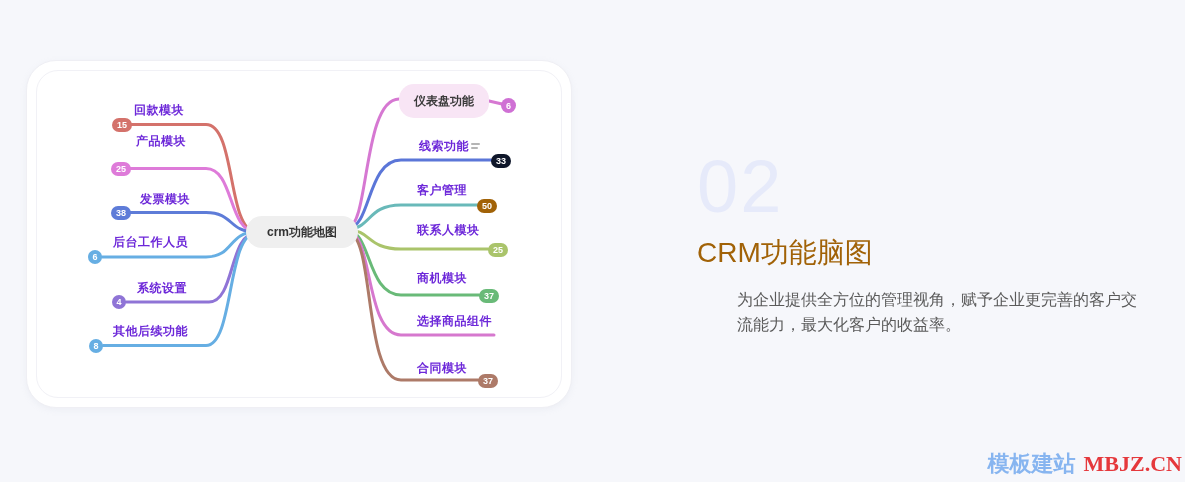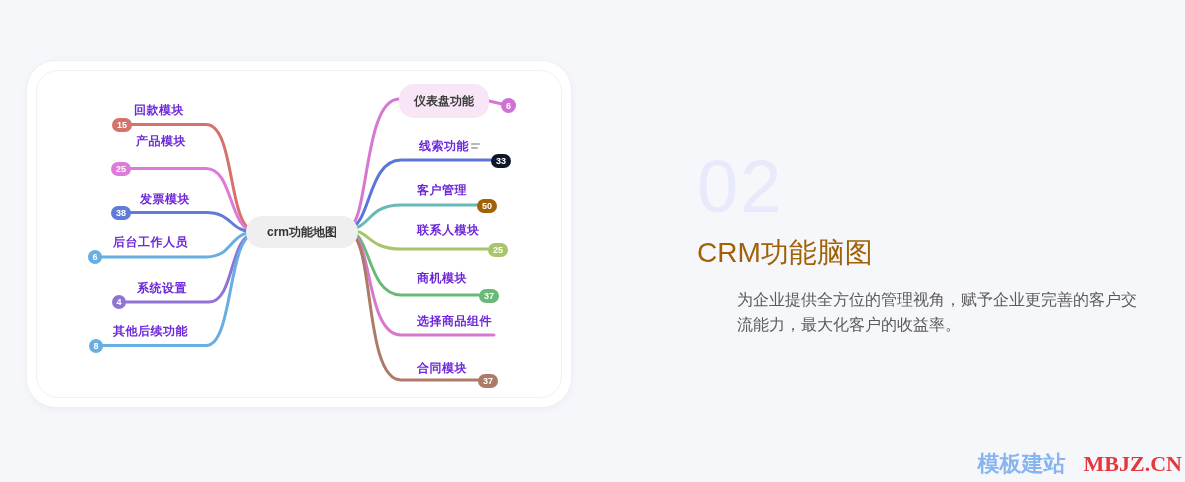--- a/index.html
+++ b/index.html
@@ -69,21 +69,21 @@
     font-size:16px; line-height:25px; color:#5a5a5a;margin-left:40px;
   }
 
   
   .watermark {
     position:absolute; right:3px; top:449px;
     font-family:"Liberation Serif","DejaVu Serif",serif;
     font-weight:700; font-size:22px; white-space:nowrap;
   }
   .wm-cn { color:#87b5f0; }
-  .wm-en { color:#e5383c; margin-left:18px; }
+  .wm-en { color:#e5383c; margin-left:8px; }
 </style>
 </head>
 <body>
 
 <div class="card">
 
   <svg width="546" height="348" viewBox="0 0 546 348">
     <g fill="none" stroke-width="3" stroke-linecap="round">
       <path stroke="#d4726b" d="M 104 63.5 H 179 C 209 63.5 200 170 229 171"></path>
       <path stroke="#de7bd9" d="M 103 107.5 H 179 C 207 107.5 201 170 229 171"></path>

